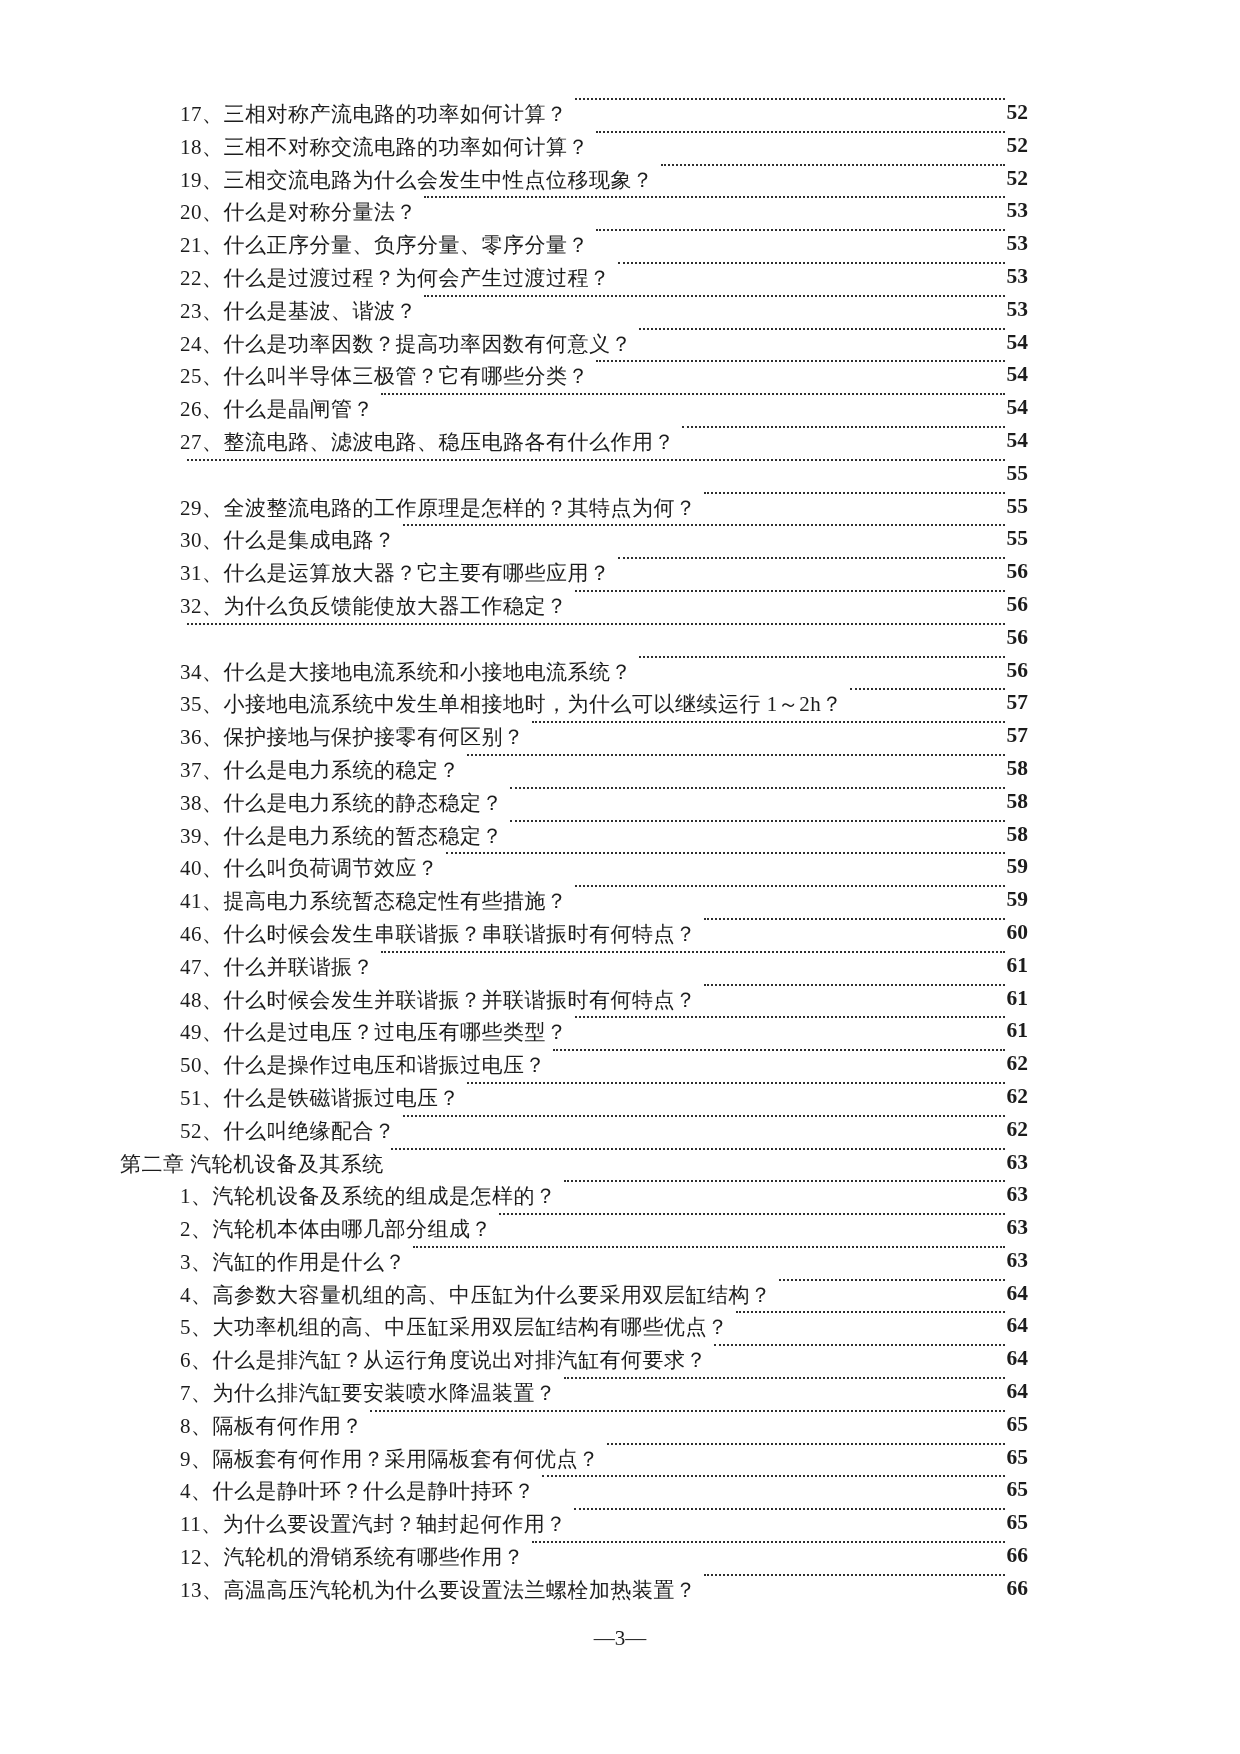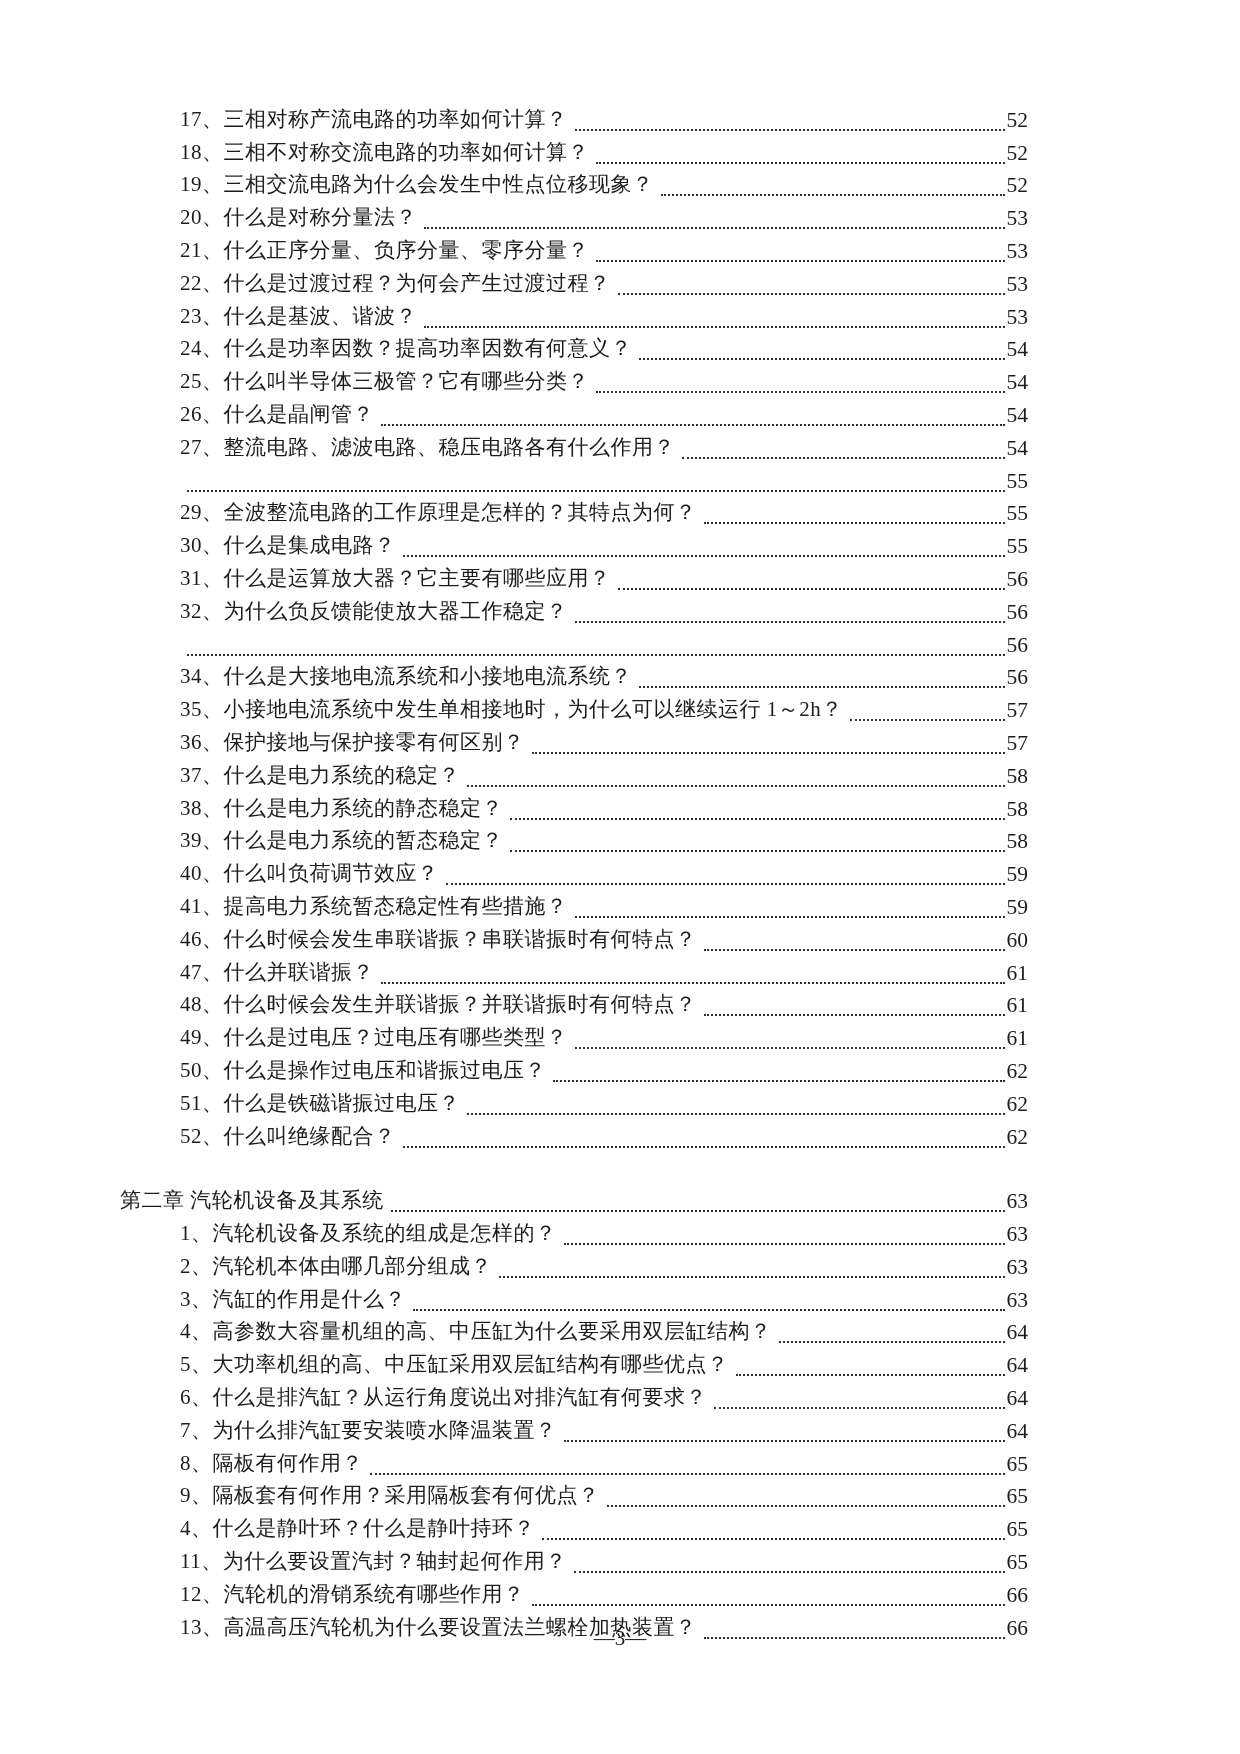--- a/index.html
+++ b/index.html
@@ -19,47 +19,47 @@
     box-sizing: border-box;
   }
   .toc-list {
     position: absolute;
     top: 100px;
     left: 120px;
     right: 212px;
   }
   .row {
     display: flex;
-    align-items: flex-end;
+    align-items: flex-start;
     height: 32.8px;
     font-size: 21px;
     white-space: nowrap;
   }
   .row.item {
     padding-left: 60px;
   }
   .row.chapter {
     padding-left: 0;
-    margin-top: 32px;
   }
   .label {
     flex: 0 0 auto;
     letter-spacing: 0.5px;
   }
   .dots {
     flex: 1 1 auto;
     min-width: 18px;
     border-bottom: 2.4px dotted #2e2e2e;
     margin: 0 2px 0 7px;
     position: relative;
     top: -2px;
   }
   .pg {
     flex: 0 0 auto;
     font-size: 21.5px;
+    font-weight: bold;
   }
   .footer {
     position: absolute;
     top: 1626px;
     left: 0;
     width: 100%;
     text-align: center;
     font-size: 21px;
     color: #1c1c1c;
   }

